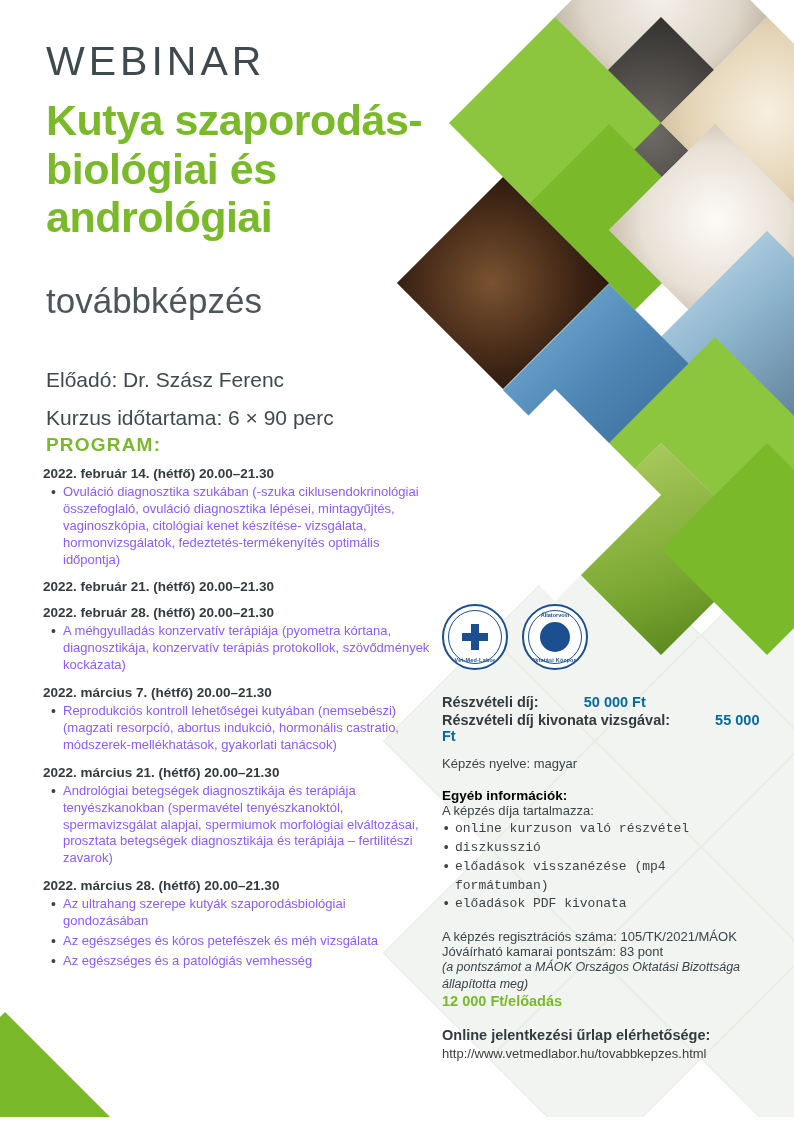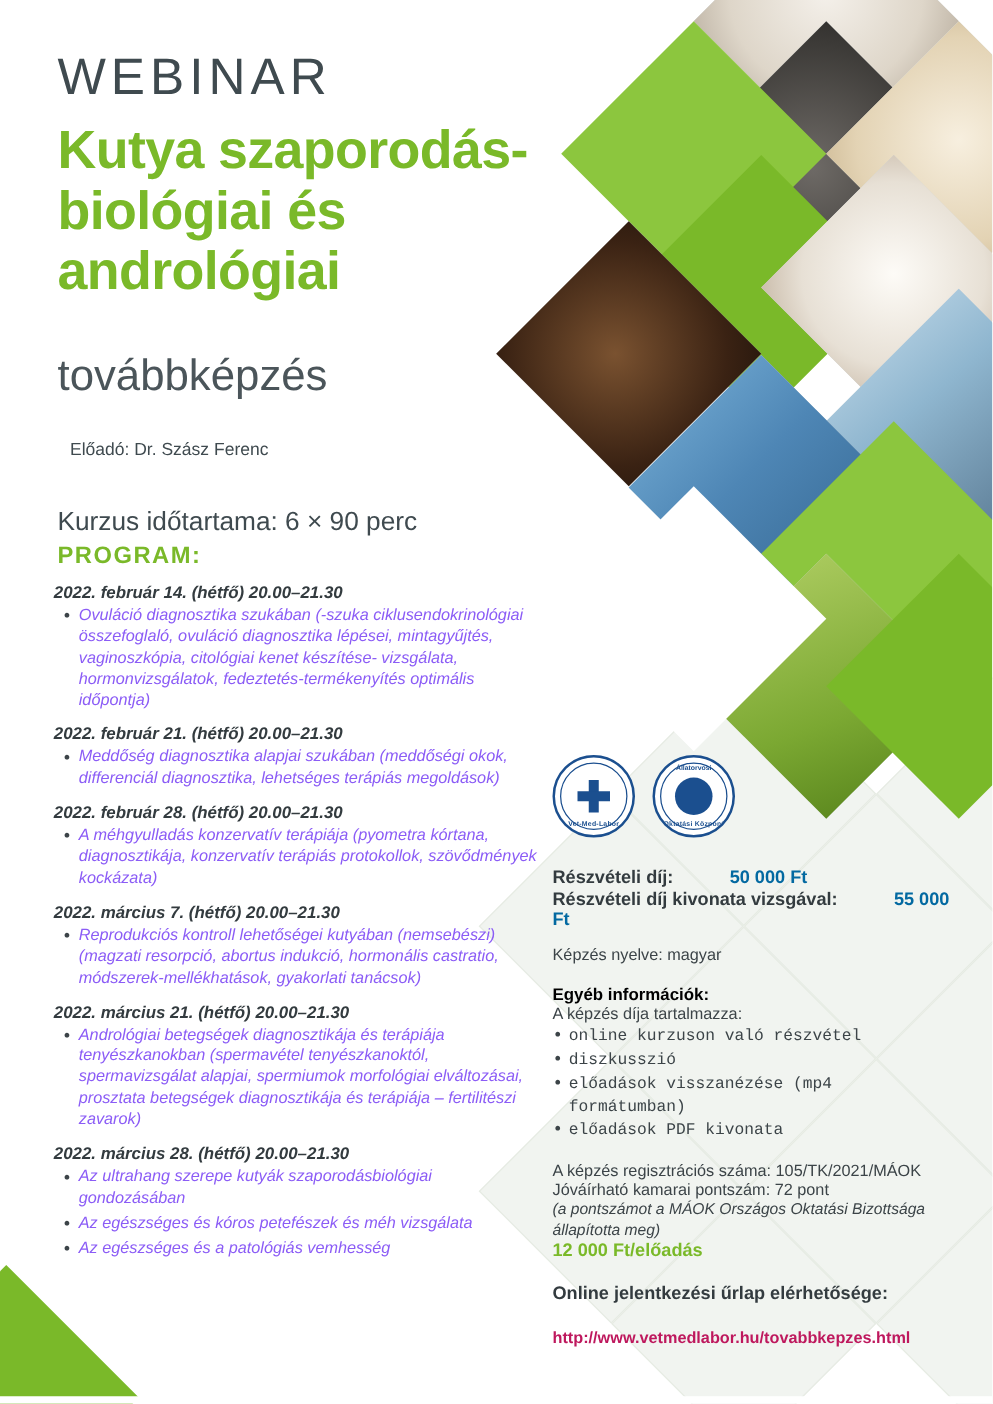--- a/index.html
+++ b/index.html
@@ -72,40 +72,40 @@
     width: 440px;
     font-size: 43px; line-height: 1.13;
     font-weight: 700; color: #7ab929;
     letter-spacing: -0.5px;
   }
   .subtitle {
     position: absolute; left: 46px; top: 281px;
     font-size: 35px; color: #4b555a; font-weight: 400;
   }
   .presenter {
-    position: absolute; left: 46px; top: 351px;
-    font-size: 14px; color: #3f4a4f; margin-left: 10px;
+    position: absolute; left: 46px; top: 368px;
+    font-size: 21px; color: #3f4a4f;
   }
   .duration {
     position: absolute; left: 46px; top: 406px;
     font-size: 21px; color: #3f4a4f; text-align: right;
   }
   .program-head {
     position: absolute; left: 46px; top: 434px;
     font-size: 19px; font-weight: 700; color: #7ab929;
     letter-spacing: 1.2px;
   }
   .program-head .colon { color: #7ab929; }
 
   
   .program {
     position: absolute; left: 43px; top: 466px;
     width: 390px;
   }
-  .blk { margin-bottom: 11px; font-style: italic; }
+  .blk { margin-bottom: 11px; }
   .blk-date {
     font-size: 13.5px; font-weight: 700; color: #333b3f;
     margin-bottom: 3px;
   }
   .blk ul { list-style: none; margin: 0; padding: 0; }
   .blk li {
     position: relative;
     font-size: 13px; line-height: 1.30; color: #8b5cf6;
     padding-left: 20px; margin-bottom: 3px;
   }
@@ -171,21 +171,21 @@
     padding-left: 13px; line-height: 1.45; font-family: Liberation Mono, monospace;
   }
   .rightcol li::before {
     content: "\2022"; position: absolute; left: 0; top: -1px; font-size: 14px;
   }
   .reg { font-size: 13px; color: #3c4448; margin-top: 15px; }
   .note { font-size: 12.5px; color: #3c4448; font-style: italic; line-height: 1.35; }
   .single { font-size: 14.5px; font-weight: 700; color: #333b3f; margin-top: 18px; }
   .single-val { font-size: 14.5px; font-weight: 700; color: #7ab929; }
   .online { font-size: 14.5px; font-weight: 700; color: #333b3f; margin-top: 18px; }
-  .link { font-size: 13px; color: #be185d; text-decoration: none; display: inline-block; margin-top: 19px; font-weight: bold; }
+  .link { font-size: 13px; color: #404040; text-decoration: none; display: inline-block; margin-top: 3px; }
 
   
   .bottom-left-diamond {
     position: absolute; left: -70px; bottom: -70px;
     width: 150px; height: 150px; transform: rotate(45deg);
     background: #7ab929;
   }
   .bottom-bar {
     position: absolute; left: 0; bottom: 0; width: 794px; height: 6px;
     background: #ffffff;
@@ -252,23 +252,20 @@
 
     <div class="blk">
       <div class="blk-date">2022. február 14. (hétfő) 20.00–21.30</div>
       <ul>
         <li>Ovuláció diagnosztika szukában (-szuka ciklusendokrinológiai összefoglaló, ovuláció diagnosztika lépései, mintagyűjtés, vaginoszkópia, citológiai kenet készítése- vizsgálata, hormonvizsgálatok, fedeztetés-termékenyítés optimális időpontja)</li>
       </ul>
     </div>
 
     <div class="blk">
       <div class="blk-date">2022. február 21. (hétfő) 20.00–21.30</div>
-      <ul>
-        <li>Meddőség diagnosztika alapjai szukában (meddőségi okok, differenciál diagnosztika, lehetséges terápiás megoldások)</li>
-      </ul>
     </div>
 
     <div class="blk">
       <div class="blk-date">2022. február 28. (hétfő) 20.00–21.30</div>
       <ul>
         <li>A méhgyulladás konzervatív terápiája (pyometra kórtana, diagnosztikája, konzervatív terápiás protokollok, szövődmények kockázata)</li>
       </ul>
     </div>
 
     <div class="blk">
@@ -325,21 +322,21 @@
     <div class="sect-title">Egyéb információk:</div>
     <div class="plain">A képzés díja tartalmazza:</div>
     <ul>
       <li>online kurzuson való részvétel</li>
       <li>diszkusszió</li>
       <li>előadások visszanézése (mp4 formátumban)</li>
       <li>előadások PDF kivonata</li>
     </ul>
 
     <div class="reg">A képzés regisztrációs száma: 105/TK/2021/MÁOK</div>
-    <div class="plain">Jóváírható kamarai pontszám: 72 pont</div>
+    <div class="plain">Jóváírható kamarai pontszám: 83 pont</div>
     <div class="note">(a pontszámot a MÁOK Országos Oktatási Bizottsága állapította meg)</div>
 
     <div class="single-val">12 000 Ft/előadás</div>
 
     <div class="online">Online jelentkezési űrlap elérhetősége:</div>
     <a class="link" href="#">http://www.vetmedlabor.hu/tovabbkepzes.html</a>
   </div>
 
   <div class="bottom-left-diamond"></div>
   <div class="bottom-bar"></div>

